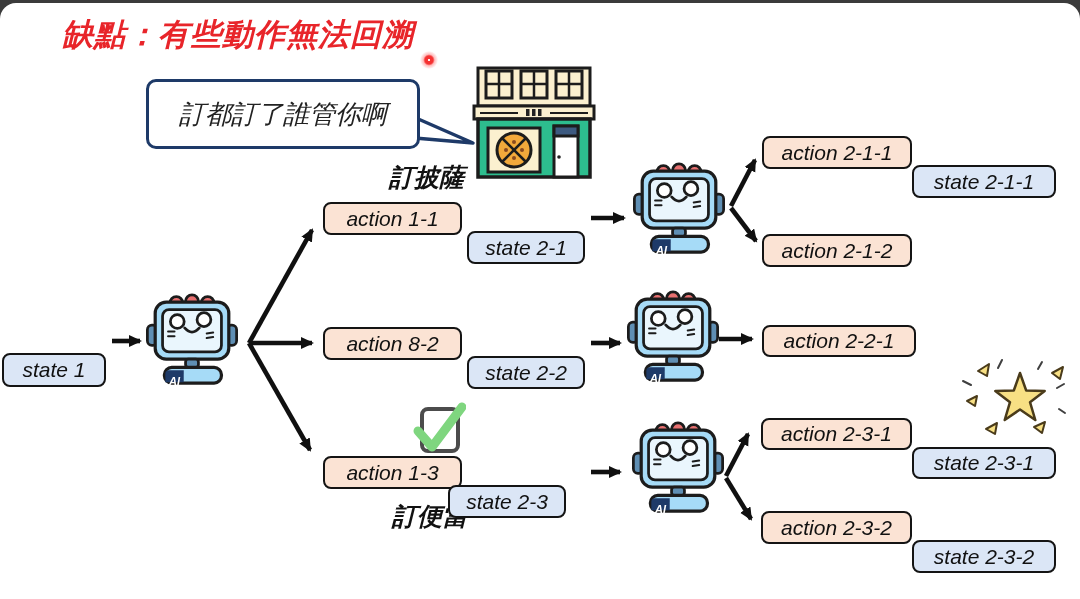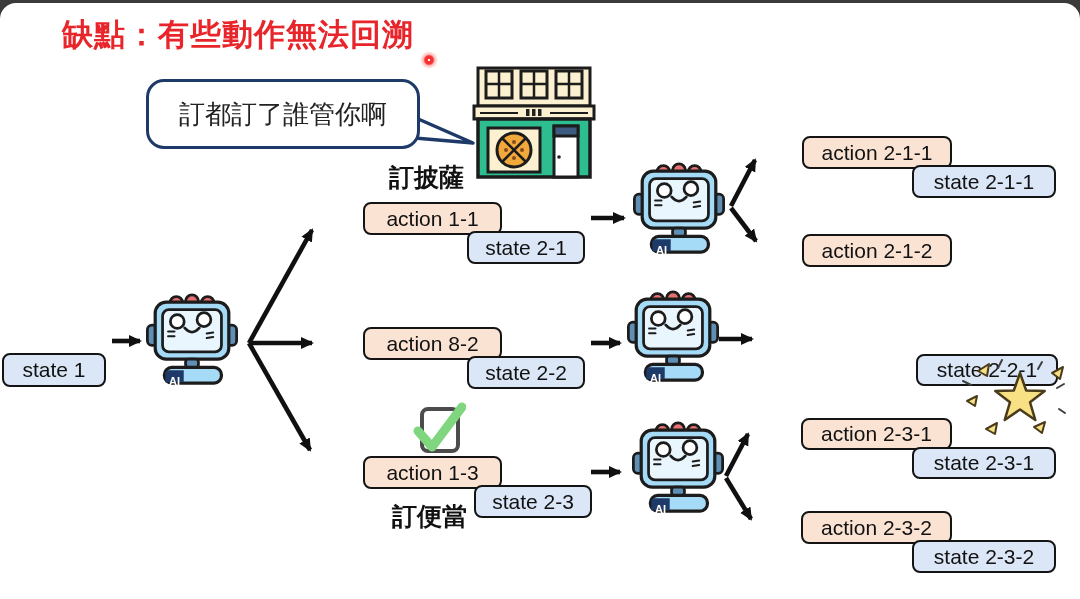--- a/index.html
+++ b/index.html
@@ -1,52 +1,52 @@
 <!DOCTYPE html>
 <html style="--title_red: #e8252a; --action_fill: #fbe3d4; --state_fill: #dbe6f6; --box_border: #141414; --arrow: #101010; --bubble_border: #1e3a68; --robot_blue: #a6dbf7; --robot_screen: #eaf6fd; --robot_dark_blue: #5f8fb4; --antenna_red: #e87070; --star_gold: #f8e084; --check_green: #7fd67f; --shop_green: #2dbd8e; --shop_cream: #fbf0cf; --pizza_orange: #f2a93b; --door_navy: #3d5a80;"><head>
 <meta charset="utf-8">
 <style>
   html,body{margin:0;padding:0;}
   body{
     width:1080px;height:599px;overflow:hidden;
     background:#3b3b3b;
     font-family:"Liberation Sans","DejaVu Sans",sans-serif;
   }
-  .canvas{position:relative;width:1080px;height:599px;}
+  .canvas{position:relative;width:1080px;height:599px;font-style:italic;}
   .page{
     position:absolute;left:0;top:3px;width:1080px;height:596px;
     background:#ffffff;border-radius:16px 16px 0 0;z-index:0;
   }
   .title{
     position:absolute;left:62px;top:14px;z-index:3;
     font-size:31px;font-weight:700;letter-spacing:1px;
     color:var(--title_red,#e8252a);
   }
   .laser{
     position:absolute;left:420px;top:51px;width:18px;height:18px;z-index:6;
     background:radial-gradient(circle,#fff0f0 0 10%,#f53131 12% 32%,rgba(255,70,70,.35) 45%,rgba(255,90,90,0) 72%);
     border-radius:50%;
   }
   .bubble{
     position:absolute;left:146px;top:79px;width:268px;height:64px;z-index:3;
-    background:#fff;border:3.5px solid var(--bubble_border,#1e3a68);border-radius:18px;
+    background:#fff;border:3.5px solid var(--bubble_border,#1e3a68);border-radius:10px;
     display:flex;align-items:center;justify-content:center;
     font-size:26px;color:#222;
   }
   .bubble-tail{position:absolute;left:395px;top:103px;z-index:2;}
   .cn-label{
     position:absolute;z-index:3;font-size:25px;font-weight:700;color:#111;margin-left:43px;
   }
   .box{
     position:absolute;z-index:3;box-sizing:border-box;
     border:2.5px solid var(--box_border,#141414);border-radius:8px;
     display:flex;align-items:center;justify-content:center;
     font-size:21px;color:#111;
   }
-  .box.action{background:var(--action_fill,#fbe3d4);margin-left:40px;}
+  .box.action{background:var(--action_fill,#fbe3d4);}
   .box.state{background:var(--state_fill,#dbe6f6);margin-top:29px;}
   .robot{position:absolute;width:92px;height:99px;z-index:3;}
   .robot-badge{
     position:absolute;left:17%;bottom:1px;width:28%;text-align:center;
     font-size:11px;font-weight:700;color:#fff;
   }
   .arrows{position:absolute;left:0;top:0;z-index:2;pointer-events:none;}
   .icon{position:absolute;z-index:4;}
   .icon.star{z-index:5;}
   
@@ -175,27 +175,27 @@
     </g>
   </svg>
 
   <div class="box state" style="left:2px;top:324px;width:104px;height:34px">state 1</div>
 
   <div class="box action" style="left:323px;top:202px;width:139px;height:33px">action 1-1</div>
   <div class="box state" style="left:467px;top:202px;width:118px;height:33px">state 2-1</div>
   <div class="box action" style="left:323px;top:327px;width:139px;height:33px">action 8-2</div>
   <div class="box state" style="left:467px;top:327px;width:118px;height:33px">state 2-2</div>
   <div class="box action" style="left:323px;top:456px;width:139px;height:33px">action 1-3</div>
-  <div class="box state" style="left:474px;top:456px;width:118px;height:33px">state 2-3</div>
+  <div class="box state" style="left:448px;top:456px;width:118px;height:33px">state 2-3</div>
 
   <div class="box action" style="left:762px;top:136px;width:150px;height:33px">action 2-1-1</div>
   <div class="box state" style="left:912px;top:136px;width:144px;height:33px">state 2-1-1</div>
   <div class="box action" style="left:762px;top:234px;width:150px;height:33px">action 2-1-2</div>
 
-  <div class="box state" style="left:916px;top:325px;width:142px;height:32px">state 2-2-1</div>
+  <div class="box action" style="left:762px;top:325px;width:154px;height:32px">action 2-2-1</div>
 
   <div class="box action" style="left:761px;top:418px;width:151px;height:32px">action 2-3-1</div>
   <div class="box state" style="left:912px;top:418px;width:144px;height:32px">state 2-3-1</div>
   <div class="box action" style="left:761px;top:511px;width:151px;height:33px">action 2-3-2</div>
   <div class="box state" style="left:912px;top:511px;width:144px;height:33px">state 2-3-2</div>
 
   <div class="robot" style="left:146px;top:289px">
     <svg viewBox="0 0 100 105" width="92" height="99">
         <use href="#robot-symbol"></use>
       </svg>

